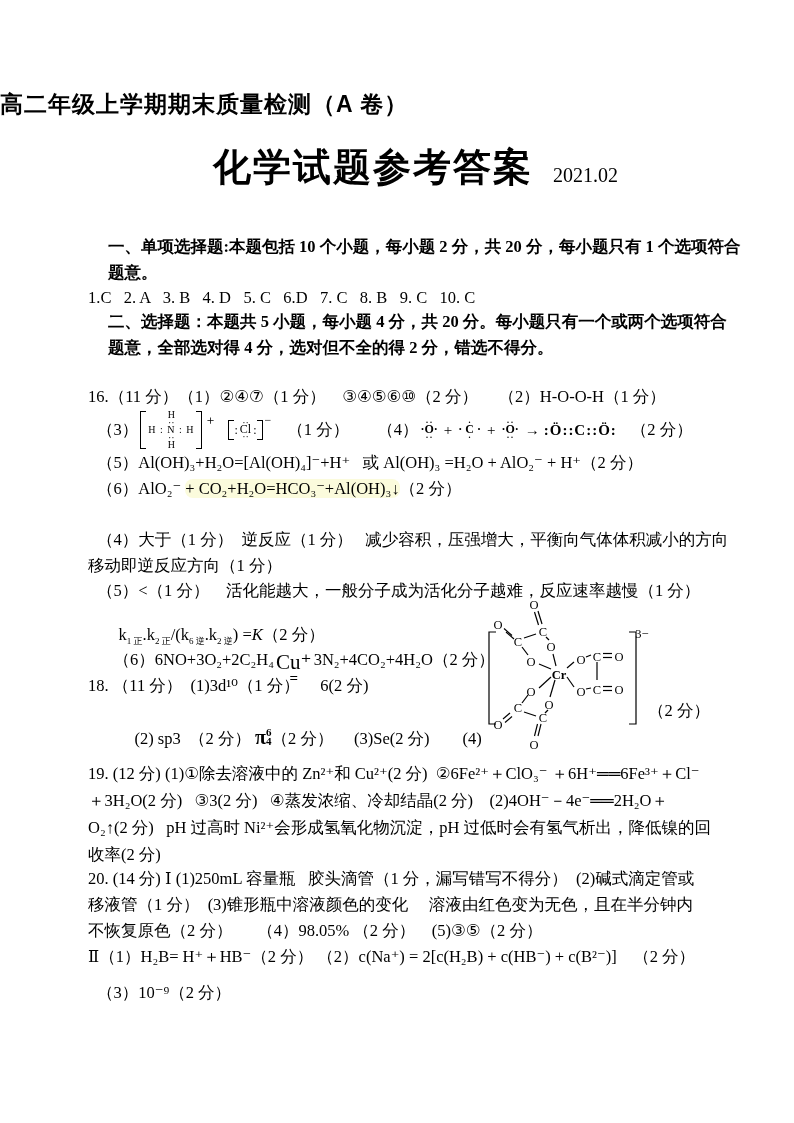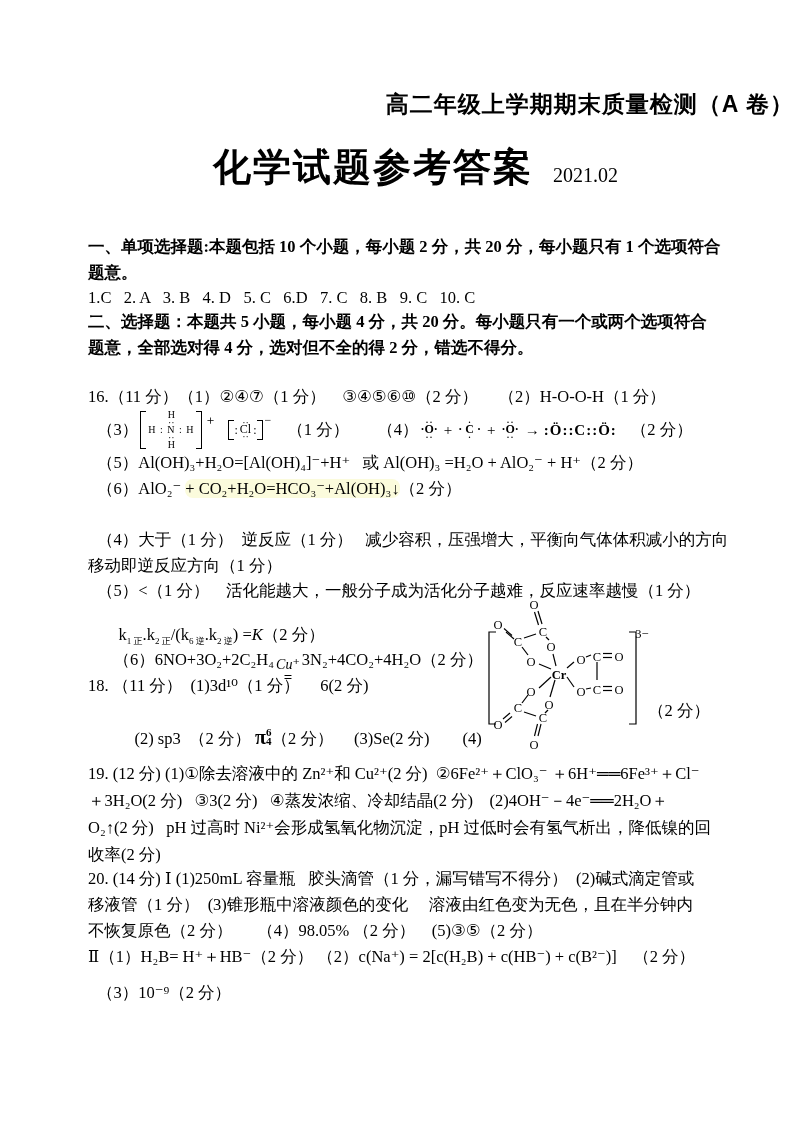--- a/index.html
+++ b/index.html
@@ -2,22 +2,22 @@
 <html><head>
 <meta charset="utf-8">
 <style>
   html,body { margin:0; padding:0; background:#e8e8e8; }
   .page {
     position:relative; width:794px; height:1123px; margin:0 auto;
     background:#ffffff; overflow:hidden; color:#000;
     font-family:"Liberation Serif","DejaVu Serif","DejaVu Sans",serif;
   }
   .line { position:absolute; left:88px; font-size:16.5px; line-height:1.25; white-space:pre; }
-  .b { font-weight:bold; }
-  .title { left:0; width:100%; text-align:right; font-weight:bold; font-size:23px;
+  .b { font-weight:bold;margin-left:20px; }
+  .title { left:0; width:100%; text-align:left; font-weight:bold; font-size:23px;
            font-family:"Liberation Sans","DejaVu Sans",sans-serif; letter-spacing:1px; }
   .subtitle { font-weight:bold; font-size:38px; letter-spacing:2px; }
   .date { font-size:20px; }
   .cjksub { font-size:9px; vertical-align:sub; }
   .ital { font-style:italic; }
   .hl { background:#fbfbdc;border-radius:8px; }
 
   
   .lewisline { display:flex; align-items:center; }
   .brgroup { display:inline-flex; align-items:stretch; margin:0 2px; }
@@ -30,21 +30,21 @@
   .nh4 .mid { font-size:11px; letter-spacing:1px; }
   .chg { font-size:12px; vertical-align:top; position:relative; top:-10px; }
   .clgrp { display:inline-flex; align-items:center; }
   .co2 { font-size:15px; display:inline-flex; align-items:center; gap:4px; }
   .co2 .atomcol span { font-size:12px; }
   .co2 .mid { font-size:15px; font-weight:bold; }
   .prod { font-weight:bold; letter-spacing:1px; }
 
   
   .overstack { display:inline-flex; flex-direction:column; align-items:center; vertical-align:-4px; margin:0 2px; }
-  .overstack .over { font-style:italic; font-size:14px; line-height:0.9; }
+  .overstack .over { font-size:21px; line-height:0.9; }
   .overstack .under { font-size:15px; font-weight:bold; line-height:0.8; }
 
   
   .pistack { display:inline-flex; align-items:center; font-weight:bold; }
   .pistack .sym { font-size:20px; }
   .pistack .scr { display:inline-flex; flex-direction:column; font-size:11px; line-height:0.85; }
 
   svg text { font-family:"Liberation Serif","DejaVu Serif",serif; font-size:12.5px; }
 </style>
 </head>

